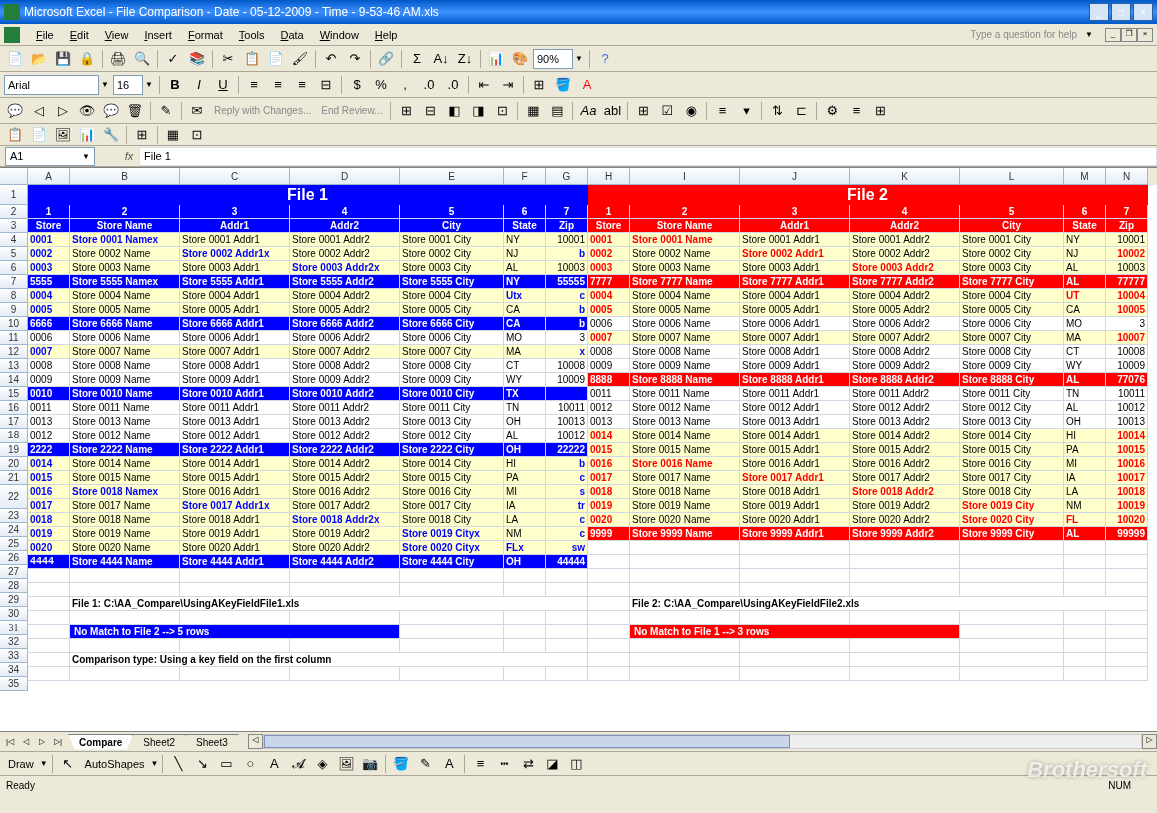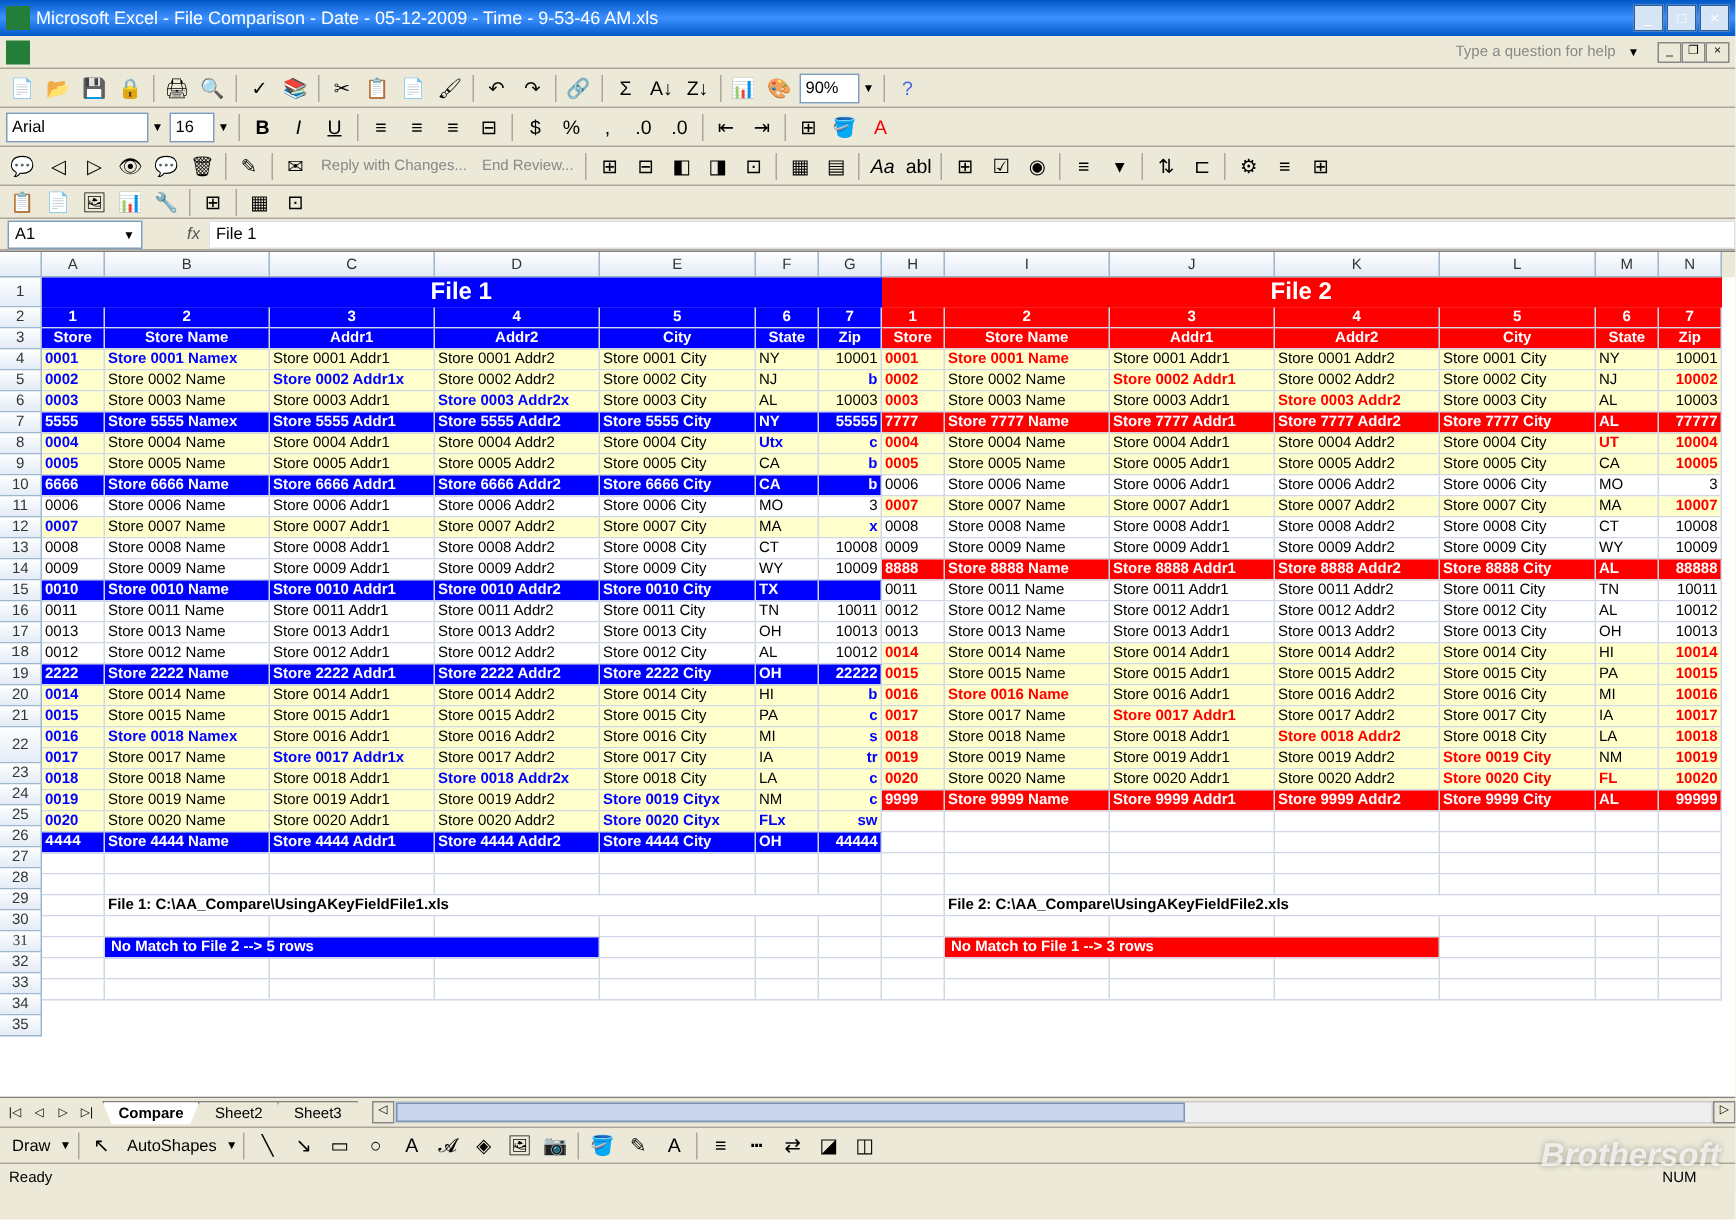--- a/index.html
+++ b/index.html
@@ -69,20 +69,31 @@
   <div class="titlebar-text">Microsoft Excel - File Comparison - Date - 05-12-2009 - Time - 9-53-46 AM.xls</div>
   <div class="titlebar-btns">
     <div class="titlebar-btn">_</div>
     <div class="titlebar-btn">□</div>
     <div class="titlebar-btn">×</div>
   </div>
 </div>
 
 <div class="menubar">
   <div class="menubar-icon"></div>
+  <div id="menu-items" style="display: flex;">
+      <div class="menu-item"><u>F</u>ile</div>
+      <div class="menu-item"><u>E</u>dit</div>
+      <div class="menu-item"><u>V</u>iew</div>
+      <div class="menu-item"><u>I</u>nsert</div>
+      <div class="menu-item"><u>F</u>ormat</div>
+      <div class="menu-item"><u>T</u>ools</div>
+      <div class="menu-item"><u>D</u>ata</div>
+      <div class="menu-item"><u>W</u>indow</div>
+      <div class="menu-item"><u>H</u>elp</div>
+    </div>
   <div class="help-box">Type a question for help</div>
   <span style="font-size:8px;">▼</span>
   <div class="mdi-btns">
     <div class="mdi-btn">_</div>
     <div class="mdi-btn">❐</div>
     <div class="mdi-btn">×</div>
   </div>
 </div>
 
 <div class="toolbar">
@@ -487,21 +498,21 @@
           <div class="cell bg-white" style="width: 110px;">Store 0009 Addr2</div>
           <div class="cell bg-white" style="width: 104px;">Store 0009 City</div>
           <div class="cell bg-white" style="width: 42px;">WY</div>
           <div class="cell bg-white r" style="width: 42px;">10009</div>
           <div class="cell row-red" style="width: 42px;">8888</div>
           <div class="cell row-red" style="width: 110px;">Store 8888 Name</div>
           <div class="cell row-red" style="width: 110px;">Store 8888 Addr1</div>
           <div class="cell row-red" style="width: 110px;">Store 8888 Addr2</div>
           <div class="cell row-red" style="width: 104px;">Store 8888 City</div>
           <div class="cell row-red" style="width: 42px;">AL</div>
-          <div class="cell row-red r" style="width: 42px;">88888</div>
+          <div class="cell row-red r" style="width: 42px;">77076</div>
         </div>
         <div class="cell-row">
           <div class="cell row-blue" style="width: 42px;">0010</div>
           <div class="cell row-blue" style="width: 110px;">Store 0010 Name</div>
           <div class="cell row-blue" style="width: 110px;">Store 0010 Addr1</div>
           <div class="cell row-blue" style="width: 110px;">Store 0010 Addr2</div>
           <div class="cell row-blue" style="width: 104px;">Store 0010 City</div>
           <div class="cell row-blue" style="width: 42px;">TX</div>
           <div class="cell row-blue r" style="width: 42px;"></div>
           <div class="cell bg-white" style="width: 42px;">0011</div>
@@ -771,20 +782,31 @@
           <div class="cell bg-white" style="width: 42px;"></div>
         </div>
         <div class="cell-row">
           <div class="cell bg-white" style="width: 42px;"></div>
           <div class="cell bg-white" style="width: 110px;"></div>
           <div class="cell bg-white" style="width: 110px;"></div>
           <div class="cell bg-white" style="width: 110px;"></div>
           <div class="cell bg-white" style="width: 104px;"></div>
           <div class="cell bg-white" style="width: 42px;"></div>
           <div class="cell bg-white" style="width: 42px;"></div>
+          <div class="cell bg-white" style="width: 42px;"></div>
+          <div class="cell bg-white" style="width: 110px;"></div>
+          <div class="cell bg-white" style="width: 110px;"></div>
+          <div class="cell bg-white" style="width: 110px;"></div>
+          <div class="cell bg-white" style="width: 104px;"></div>
+          <div class="cell bg-white" style="width: 42px;"></div>
+          <div class="cell bg-white" style="width: 42px;"></div>
+        </div>
+        <div class="cell-row">
+          <div class="cell bg-white" style="width: 42px;"></div>
+          <div class="cell bg-white bold" style="width: 518px;">Comparison type: Using a key field on the first column</div>
           <div class="cell bg-white" style="width: 42px;"></div>
           <div class="cell bg-white" style="width: 110px;"></div>
           <div class="cell bg-white" style="width: 110px;"></div>
           <div class="cell bg-white" style="width: 110px;"></div>
           <div class="cell bg-white" style="width: 104px;"></div>
           <div class="cell bg-white" style="width: 42px;"></div>
           <div class="cell bg-white" style="width: 42px;"></div>
         </div>
         <div class="cell-row">
           <div class="cell bg-white" style="width: 42px;"></div>

